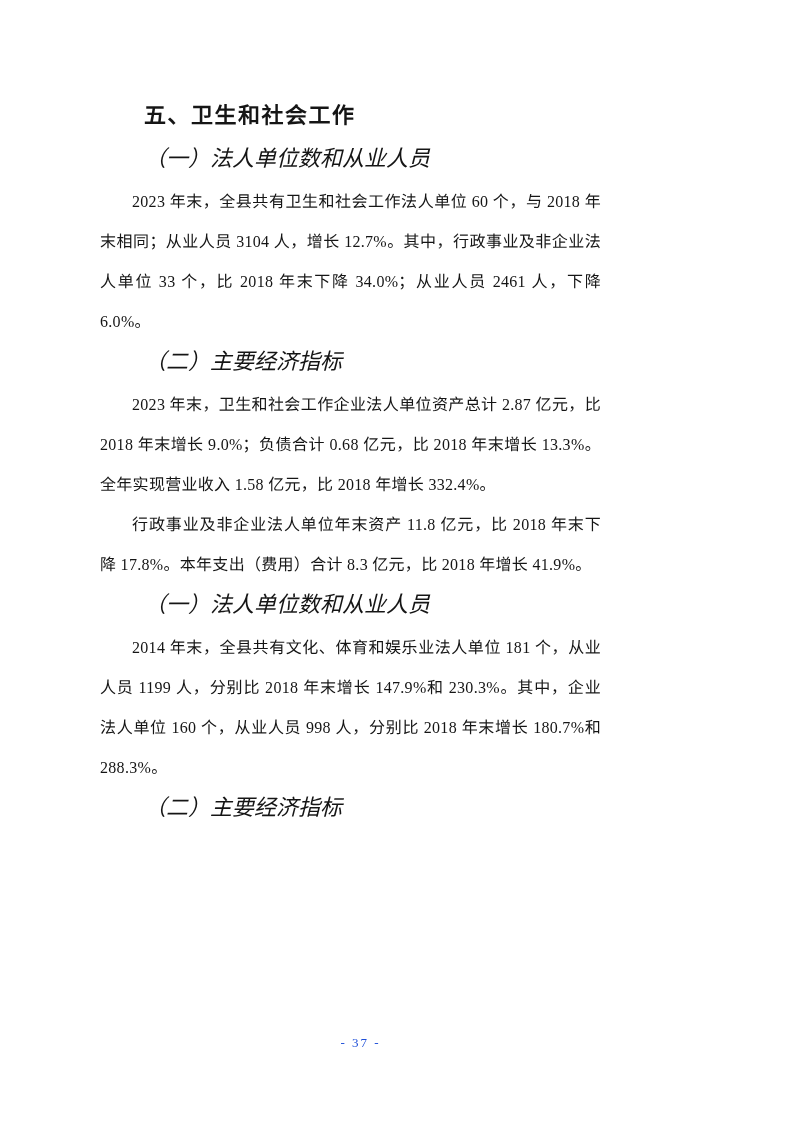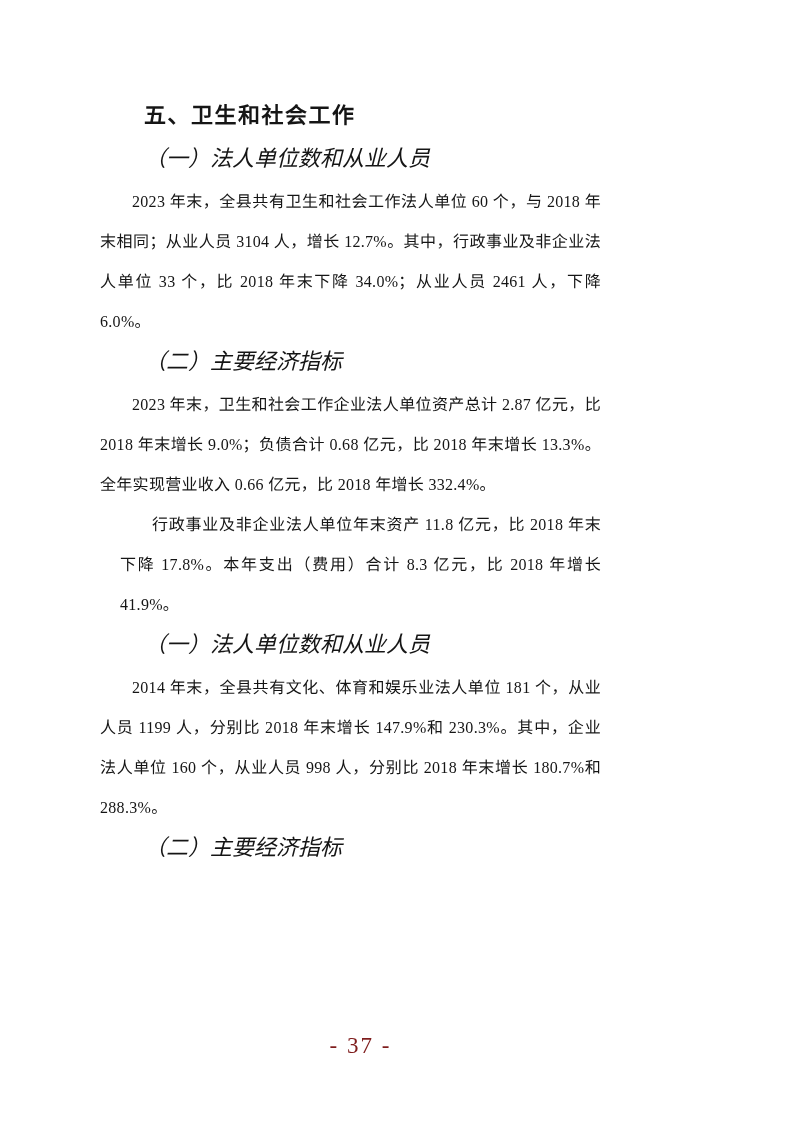--- a/index.html
+++ b/index.html
@@ -48,51 +48,51 @@
   
   .para {
     font-size: 16px;
     line-height: 40px;
     text-align: justify;
     text-indent: 2em;
     margin: 3px 0 0 0;
     letter-spacing: 0.3px;
     color: #151515;
   }
-  .para + .para { margin-top: 0; margin-left: 20px; }
+  .para + .para { margin-top: 0; }
   
   .footer {
     position: absolute;
     left: 0;
     top: 1033px;
     width: 100%;
     text-align: center;
   }
   .page-number {
     font-family: "Liberation Serif", serif;
-    font-size: 23px;
+    font-size: 13px;
     letter-spacing: 2px;
-    color: #7f1d1d;
+    color: #1d4ed8;
   }
 </style>
 </head>
 <body>
 
 <div class="page">
   <main class="content">
 
     <h2 class="sec-heading first">五、卫生和社会工作</h2>
 
     <h3 class="sub-heading">（一）法人单位数和从业人员</h3>
 
     <p class="para">2023 年末，全县共有卫生和社会工作法人单位 60 个，与 2018 年末相同；从业人员 3104 人，增长 12.7%。其中，行政事业及非企业法人单位 33 个，比 2018 年末下降 34.0%；从业人员 2461 人，下降 6.0%。</p>
 
     <h3 class="sub-heading">（二）主要经济指标</h3>
 
-    <p class="para">2023 年末，卫生和社会工作企业法人单位资产总计 2.87 亿元，比 2018 年末增长 9.0%；负债合计 0.68 亿元，比 2018 年末增长 13.3%。全年实现营业收入 0.66 亿元，比 2018 年增长 332.4%。</p>
+    <p class="para">2023 年末，卫生和社会工作企业法人单位资产总计 2.87 亿元，比 2018 年末增长 9.0%；负债合计 0.68 亿元，比 2018 年末增长 13.3%。全年实现营业收入 1.58 亿元，比 2018 年增长 332.4%。</p>
 
     <p class="para">行政事业及非企业法人单位年末资产 11.8 亿元，比 2018 年末下降 17.8%。本年支出（费用）合计 8.3 亿元，比 2018 年增长 41.9%。</p>
 
 
     <h3 class="sub-heading">（一）法人单位数和从业人员</h3>
 
     <p class="para">2014 年末，全县共有文化、体育和娱乐业法人单位 181 个，从业人员 1199 人，分别比 2018 年末增长 147.9%和 230.3%。其中，企业法人单位 160 个，从业人员 998 人，分别比 2018 年末增长 180.7%和 288.3%。</p>
 
     <h3 class="sub-heading">（二）主要经济指标</h3>
 

